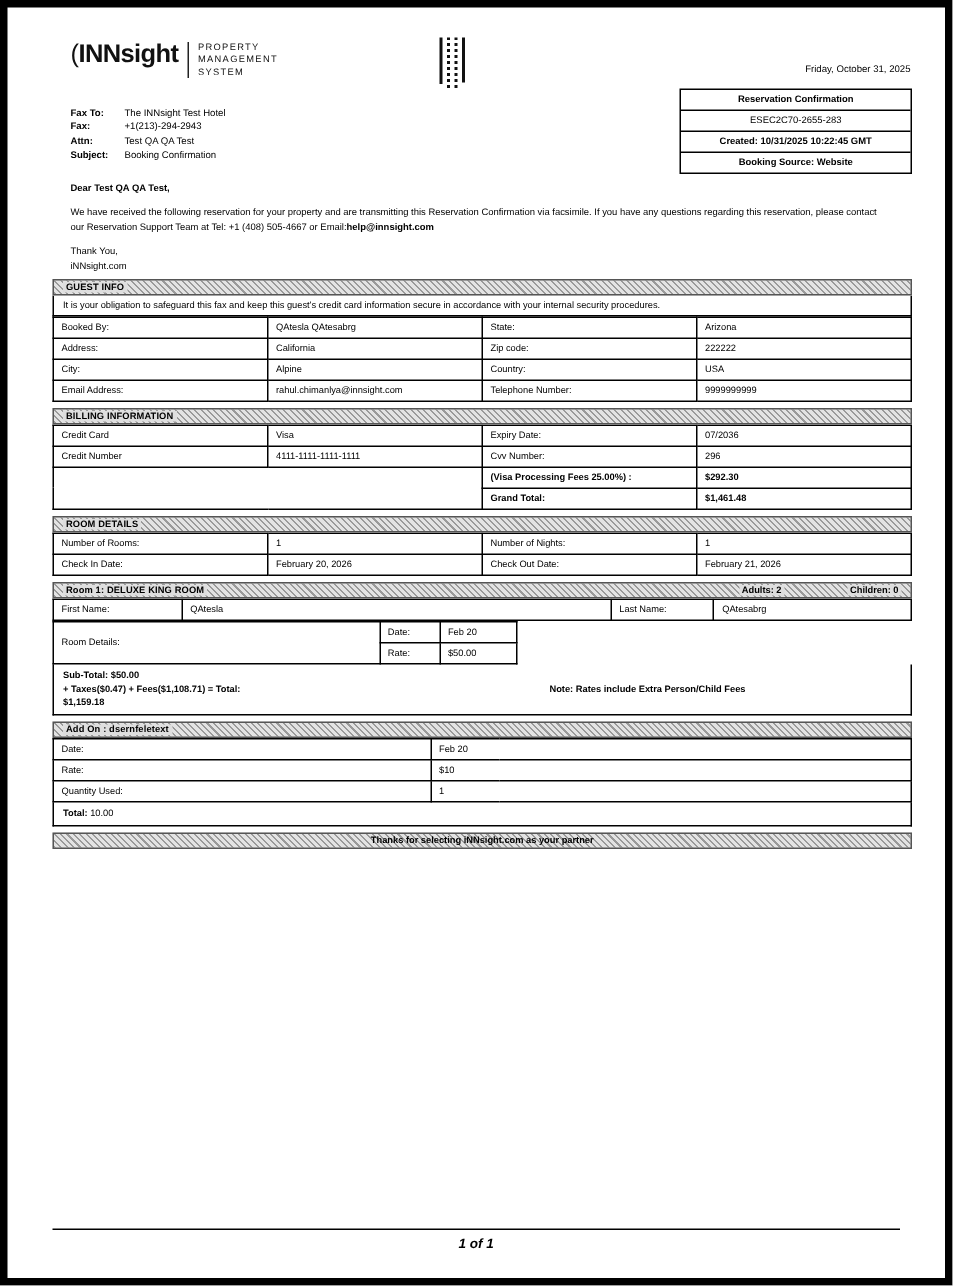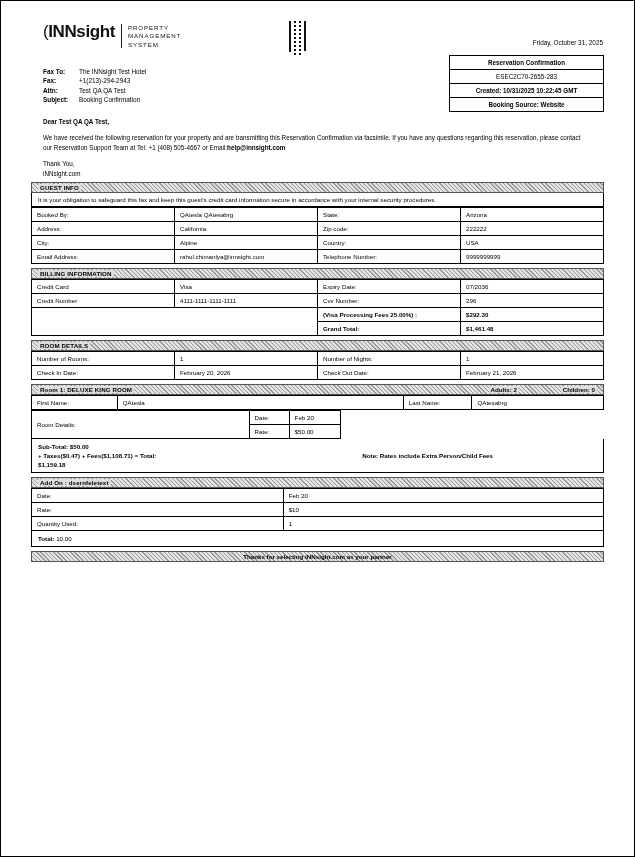--- a/index.html
+++ b/index.html
@@ -8,21 +8,21 @@
     background: #b8b8b8;
     font-family: "Liberation Sans", sans-serif;
   }
   .page {
     width: 635px;
     height: 857px;
     background: #fff;
     position: relative;
     margin: 0 auto;
     overflow: hidden;
-    border: 1px solid #000000;
+    border: 5px solid #000000;
   }
   .sheet {
     position: absolute;
     left: 30px; top: 8px;
     width: 573px;
     height: 800px;
   }
 
   
   .hdr { position: relative; height: 56px; }
@@ -413,13 +413,17 @@
         <span>10.00</span>
       </div>
     </div>
 
     <div class="thanksbar">
       <span>Thanks for selecting iNNsight.com as your partner</span>
     </div>
 
   </div>
 
+  <div class="footer">
+    <div class="rule"></div>
+    <div class="pageno">1 of 1</div>
+  </div>
 </div>
 
 </body></html>

